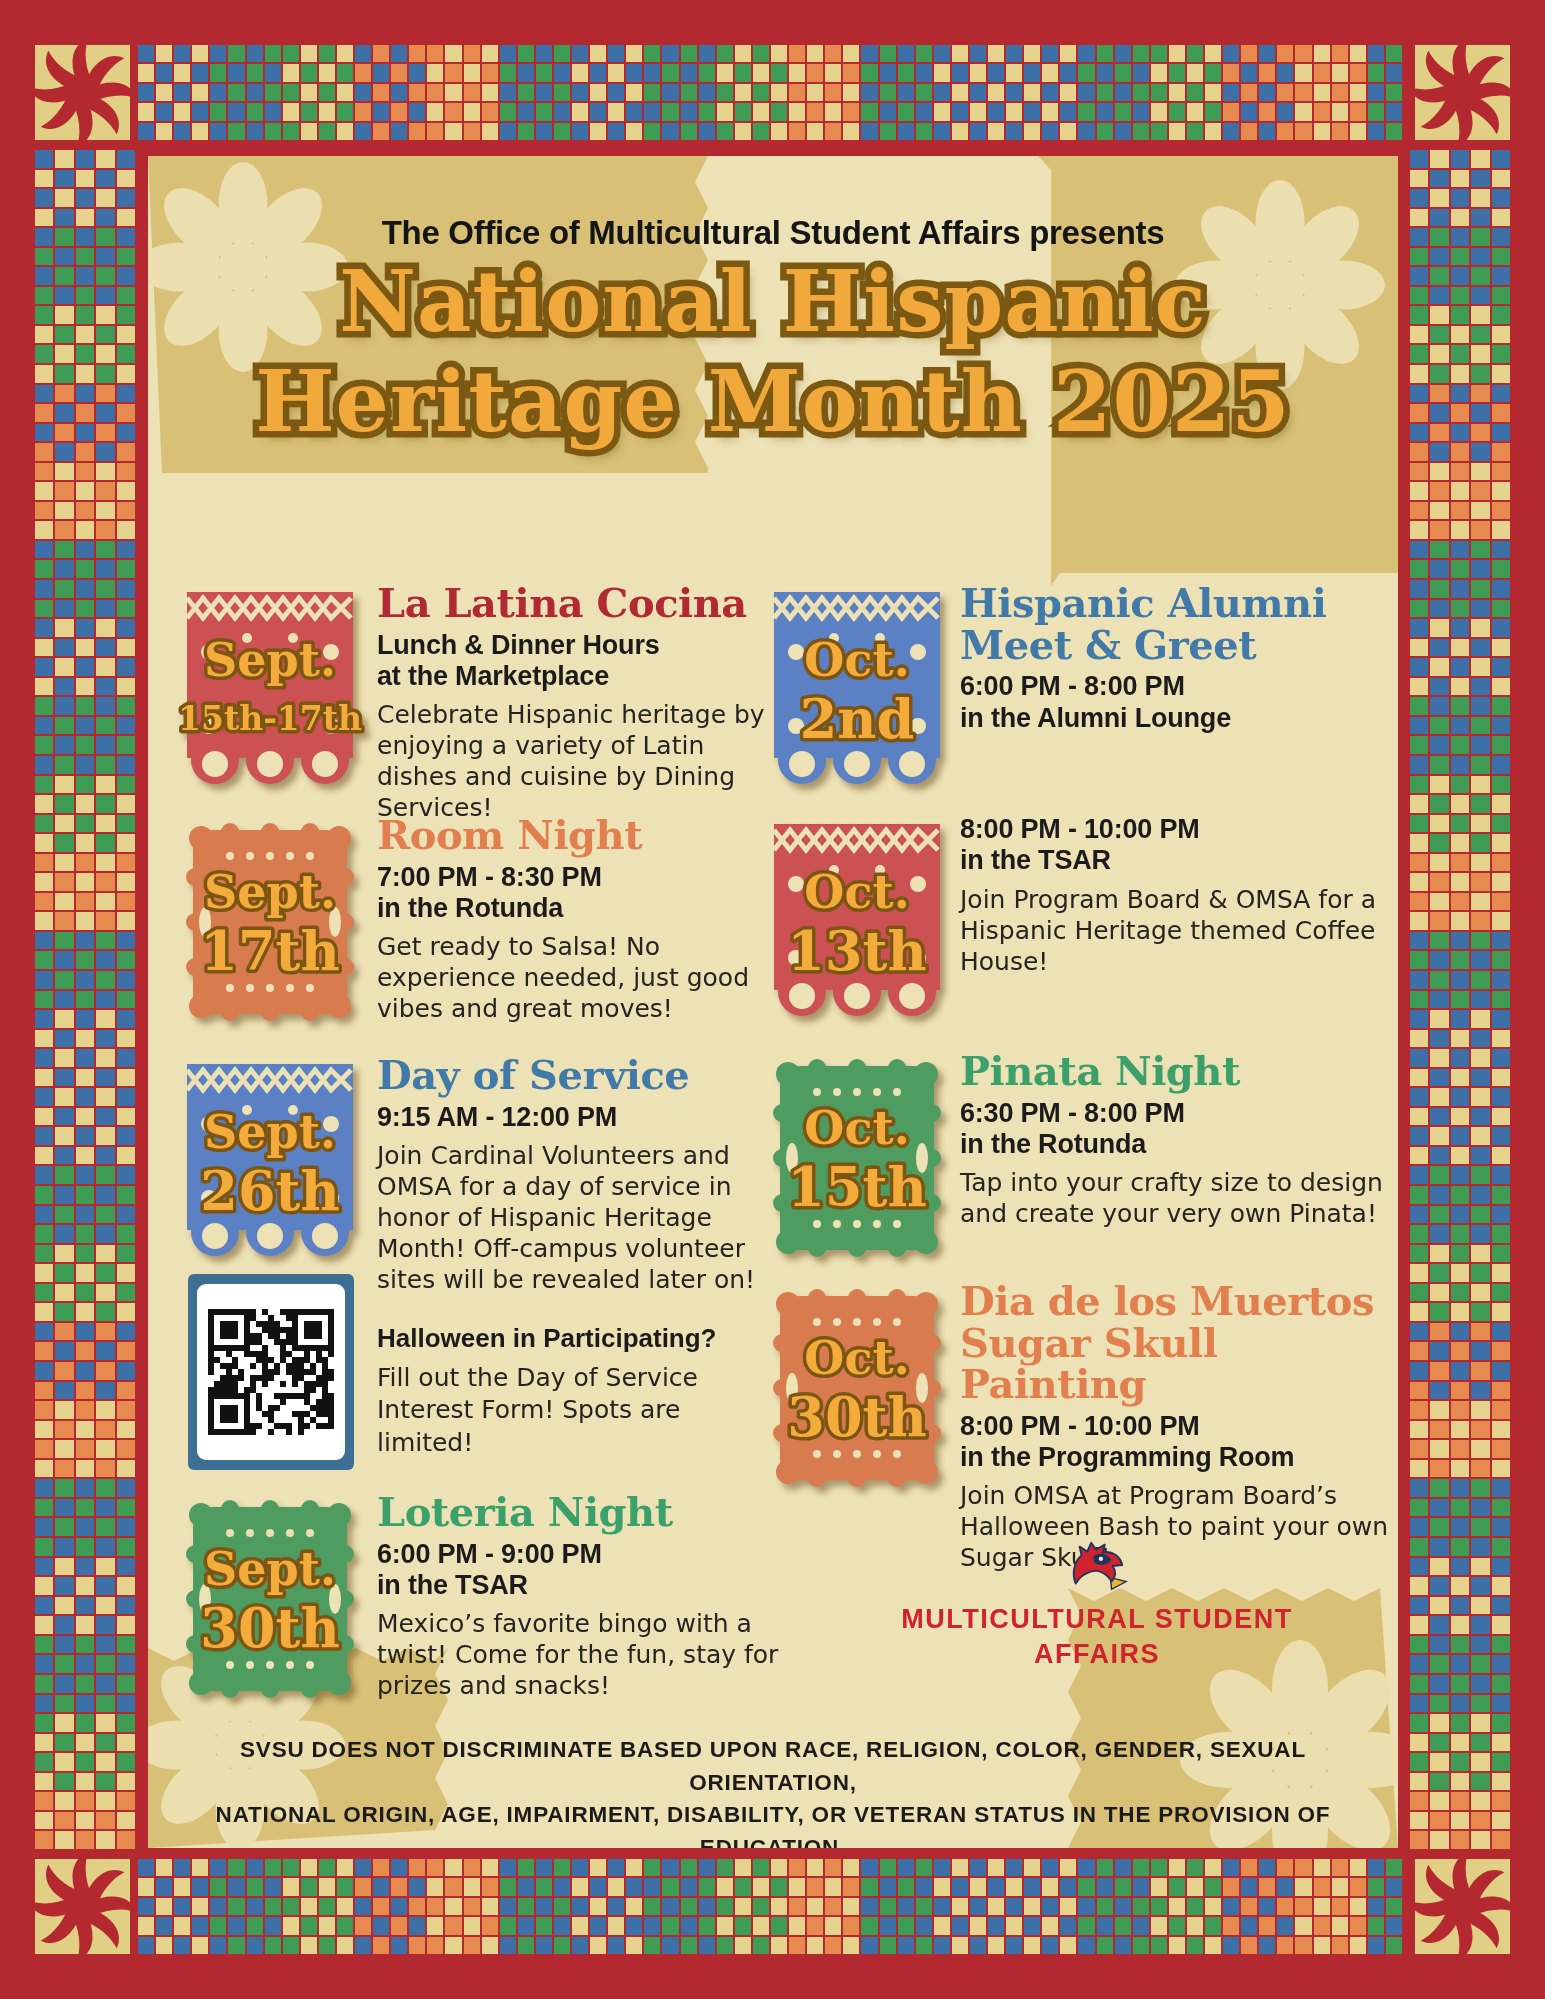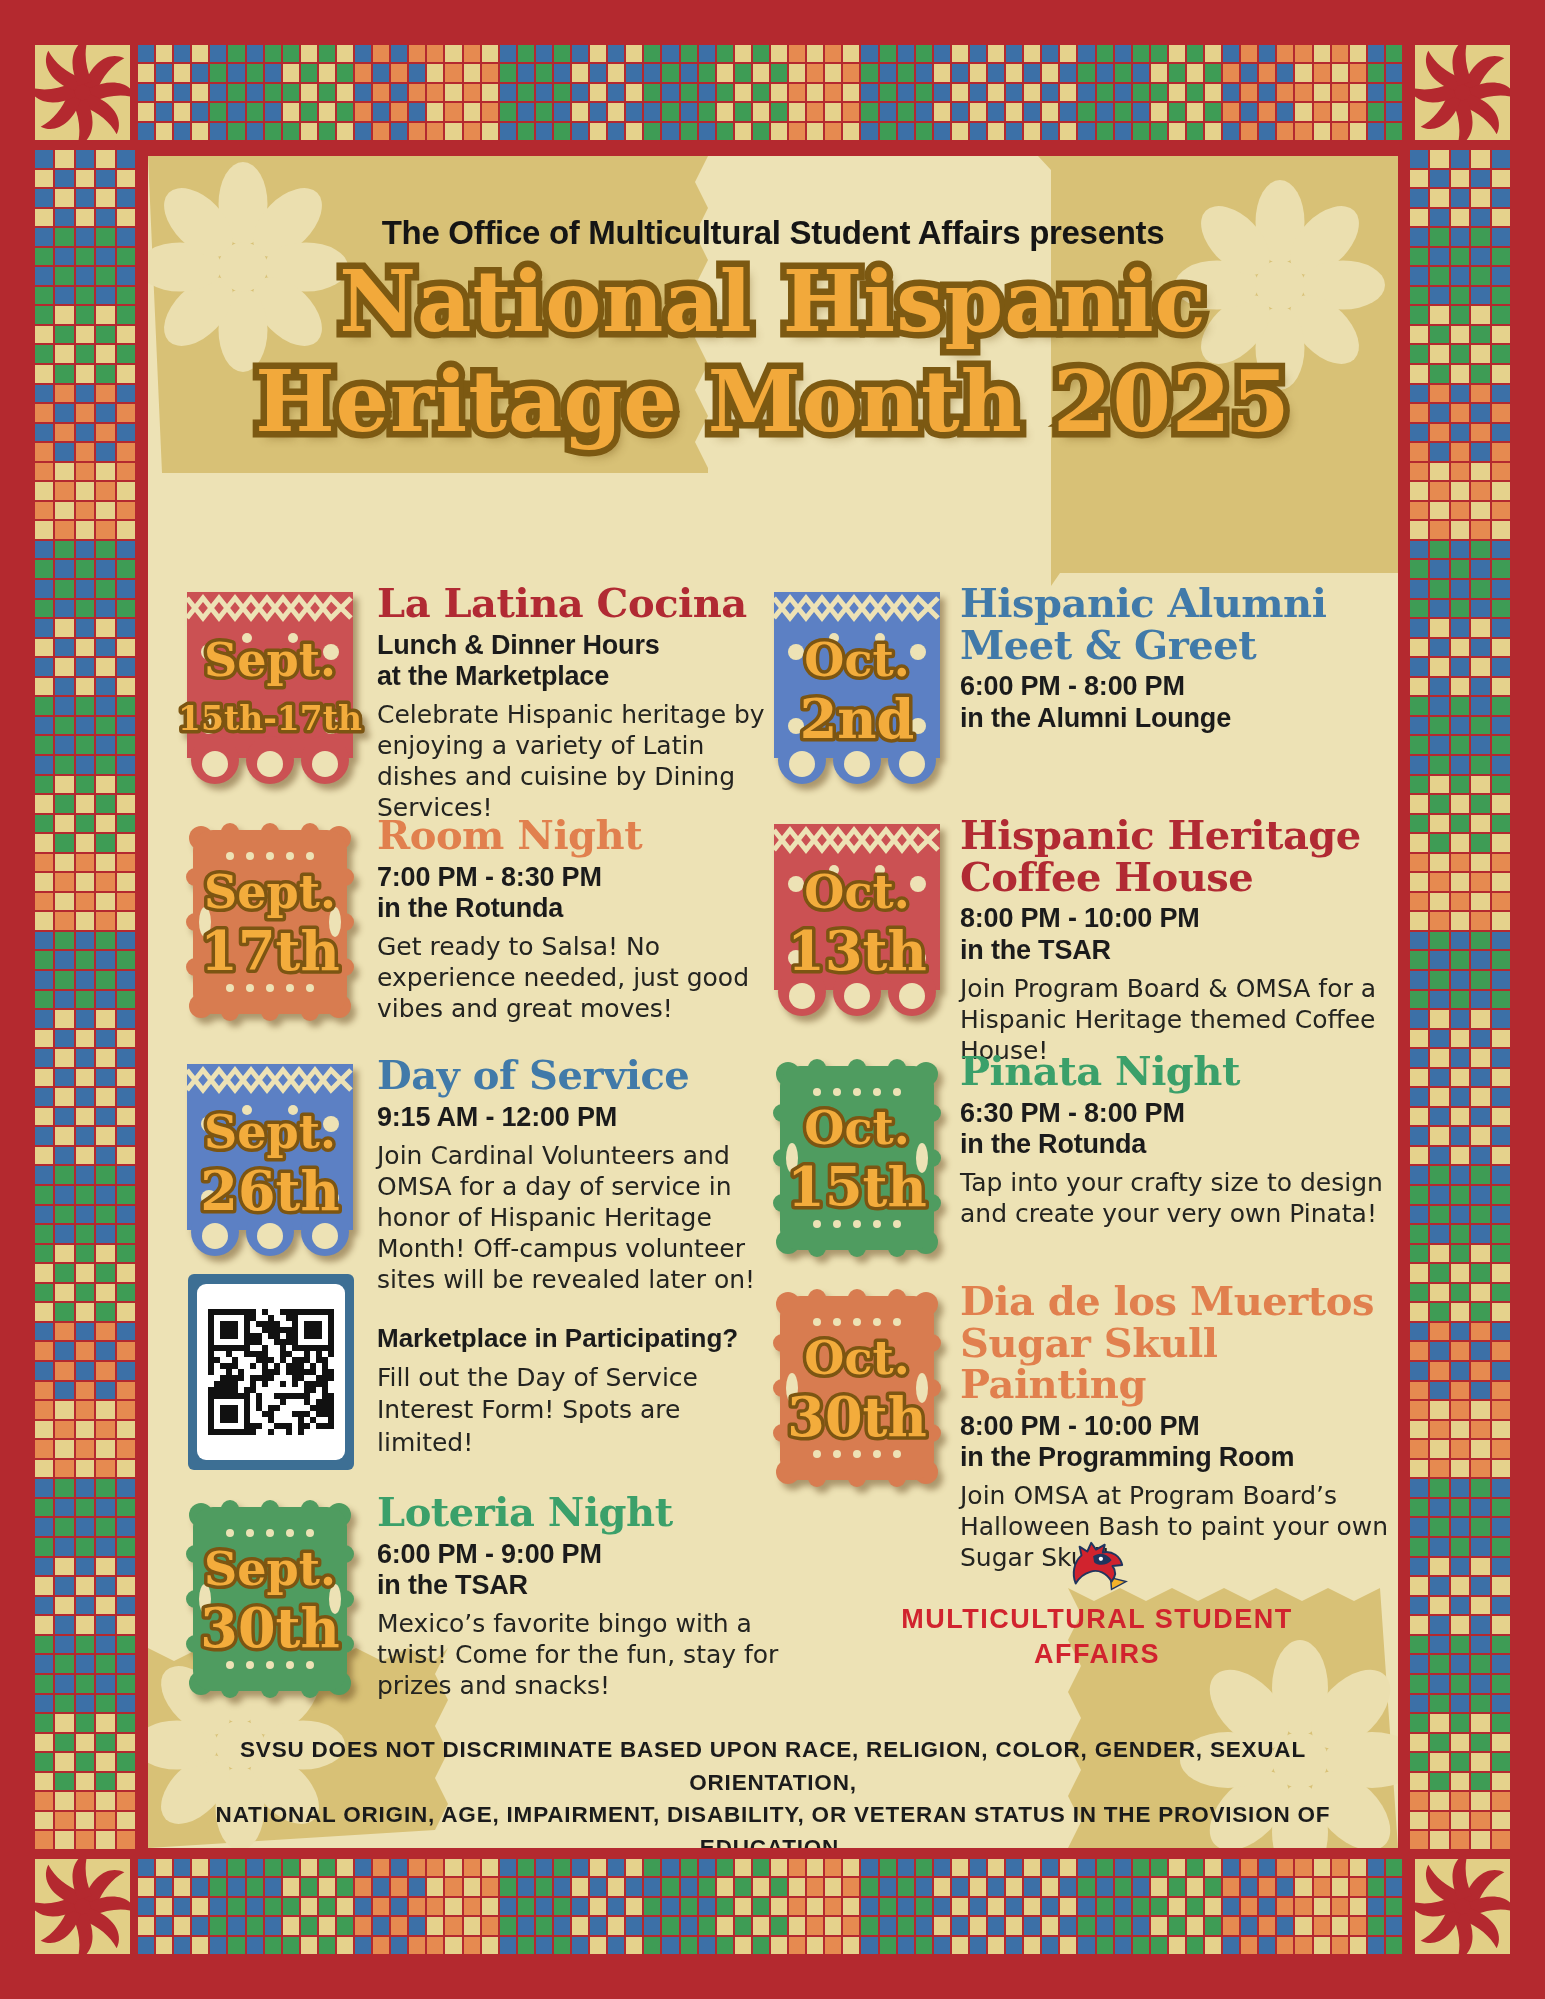--- a/index.html
+++ b/index.html
@@ -1858,21 +1858,21 @@
             <circle cx="146" cy="136" r="8" fill="#EDE2B5"></circle>
             <circle cx="62" cy="48" r="5" fill="#EDE2B5"></circle>
             <circle cx="108" cy="48" r="5" fill="#EDE2B5"></circle>
             <text x="85" y="86" text-anchor="middle" font-family="DejaVu Serif, serif" font-weight="bold" font-size="46" fill="#F3AC3C" stroke="#7C5512" stroke-width="7" paint-order="stroke" stroke-linejoin="round">Sept.</text>
             <text x="85" y="148" text-anchor="middle" font-family="DejaVu Serif, serif" font-weight="bold" font-size="54" fill="#F3AC3C" stroke="#7C5512" stroke-width="7" paint-order="stroke" stroke-linejoin="round">26th</text>
           </svg></div>
       <div class="etext">
         <h3 class="event-title" style="color: rgb(65, 122, 169);">Day of Service</h3>
         <div class="event-when">9:15 AM - 12:00 PM</div>
         <div class="event-desc">Join Cardinal Volunteers and OMSA for a day of service in honor of Hispanic Heritage Month! Off-campus volunteer sites will be revealed later on!</div>
-        <div class="cta-heading">Marketplace in Participating?</div>
+        <div class="cta-heading">Halloween in Participating?</div>
         <div class="cta-body">Fill out the Day of Service Interest Form! Spots are limited!</div>
       </div>
     </div>
 
     <div class="event" id="ev3">
       <div class="badge-box"><svg viewBox="0 0 170 200">
             <circle cx="16" cy="16" r="12" fill="#4F9C60"></circle>
             <circle cx="154" cy="16" r="12" fill="#4F9C60"></circle>
             <circle cx="16" cy="184" r="12" fill="#4F9C60"></circle>
             <circle cx="154" cy="184" r="12" fill="#4F9C60"></circle>
@@ -1954,22 +1954,20 @@
             <circle cx="24" cy="62" r="8" fill="#EDE2B5"></circle>
             <circle cx="146" cy="62" r="8" fill="#EDE2B5"></circle>
             <circle cx="24" cy="136" r="8" fill="#EDE2B5"></circle>
             <circle cx="146" cy="136" r="8" fill="#EDE2B5"></circle>
             <circle cx="62" cy="48" r="5" fill="#EDE2B5"></circle>
             <circle cx="108" cy="48" r="5" fill="#EDE2B5"></circle>
             <text x="85" y="86" text-anchor="middle" font-family="DejaVu Serif, serif" font-weight="bold" font-size="46" fill="#F3AC3C" stroke="#7C5512" stroke-width="7" paint-order="stroke" stroke-linejoin="round">Oct.</text>
             <text x="85" y="148" text-anchor="middle" font-family="DejaVu Serif, serif" font-weight="bold" font-size="54" fill="#F3AC3C" stroke="#7C5512" stroke-width="7" paint-order="stroke" stroke-linejoin="round">13th</text>
           </svg></div>
       <div class="etext">
-        <h3 class="event-title" style="color: rgb(177, 42, 51);">Hispanic Heritage
-Coffee House</h3>
         <div class="event-when">8:00 PM - 10:00 PM
 in the TSAR</div>
         <div class="event-desc">Join Program Board &amp; OMSA for a Hispanic Heritage themed Coffee House!</div>
       </div>
     </div>
 
     <div class="event rcol" id="ev6">
       <div class="badge-box"><svg viewBox="0 0 170 200">
             <circle cx="16" cy="16" r="12" fill="#4F9C60"></circle>
             <circle cx="154" cy="16" r="12" fill="#4F9C60"></circle>

